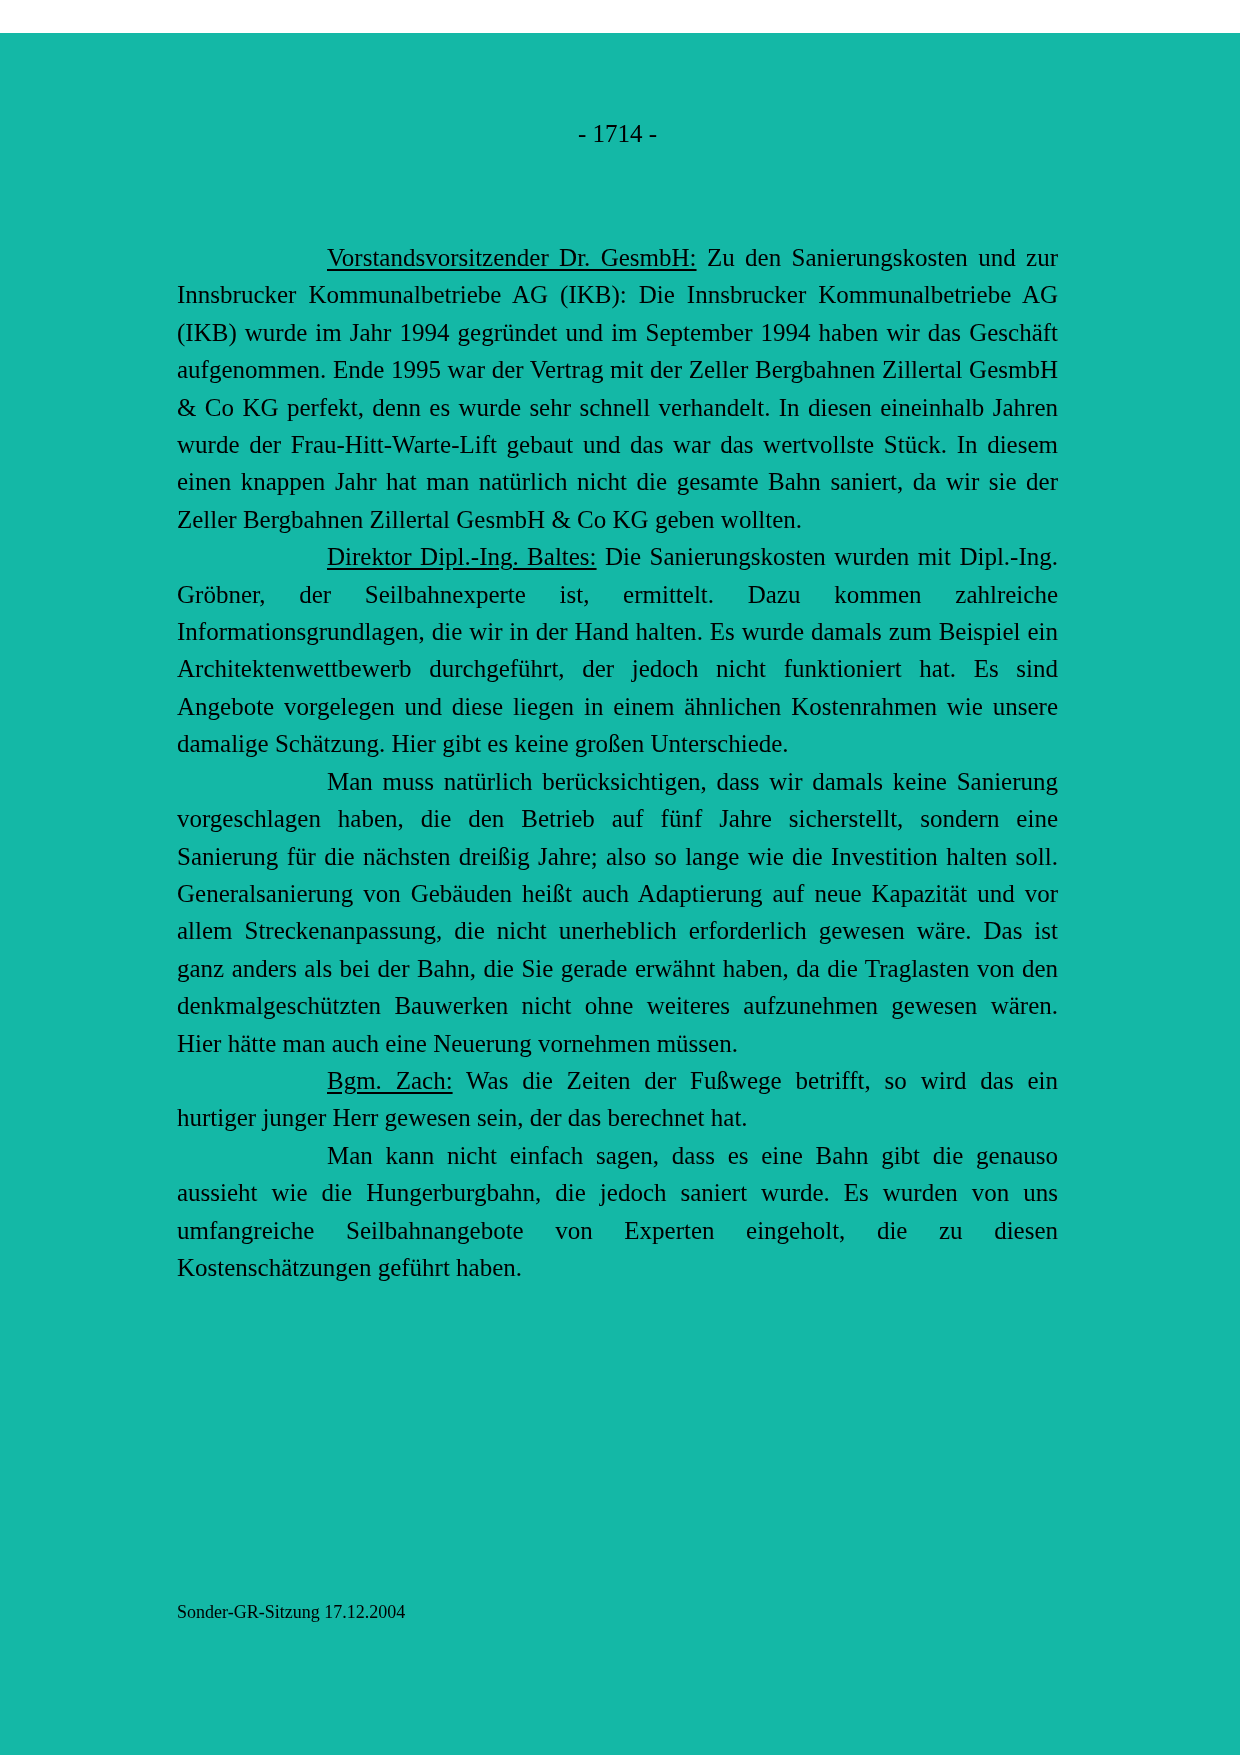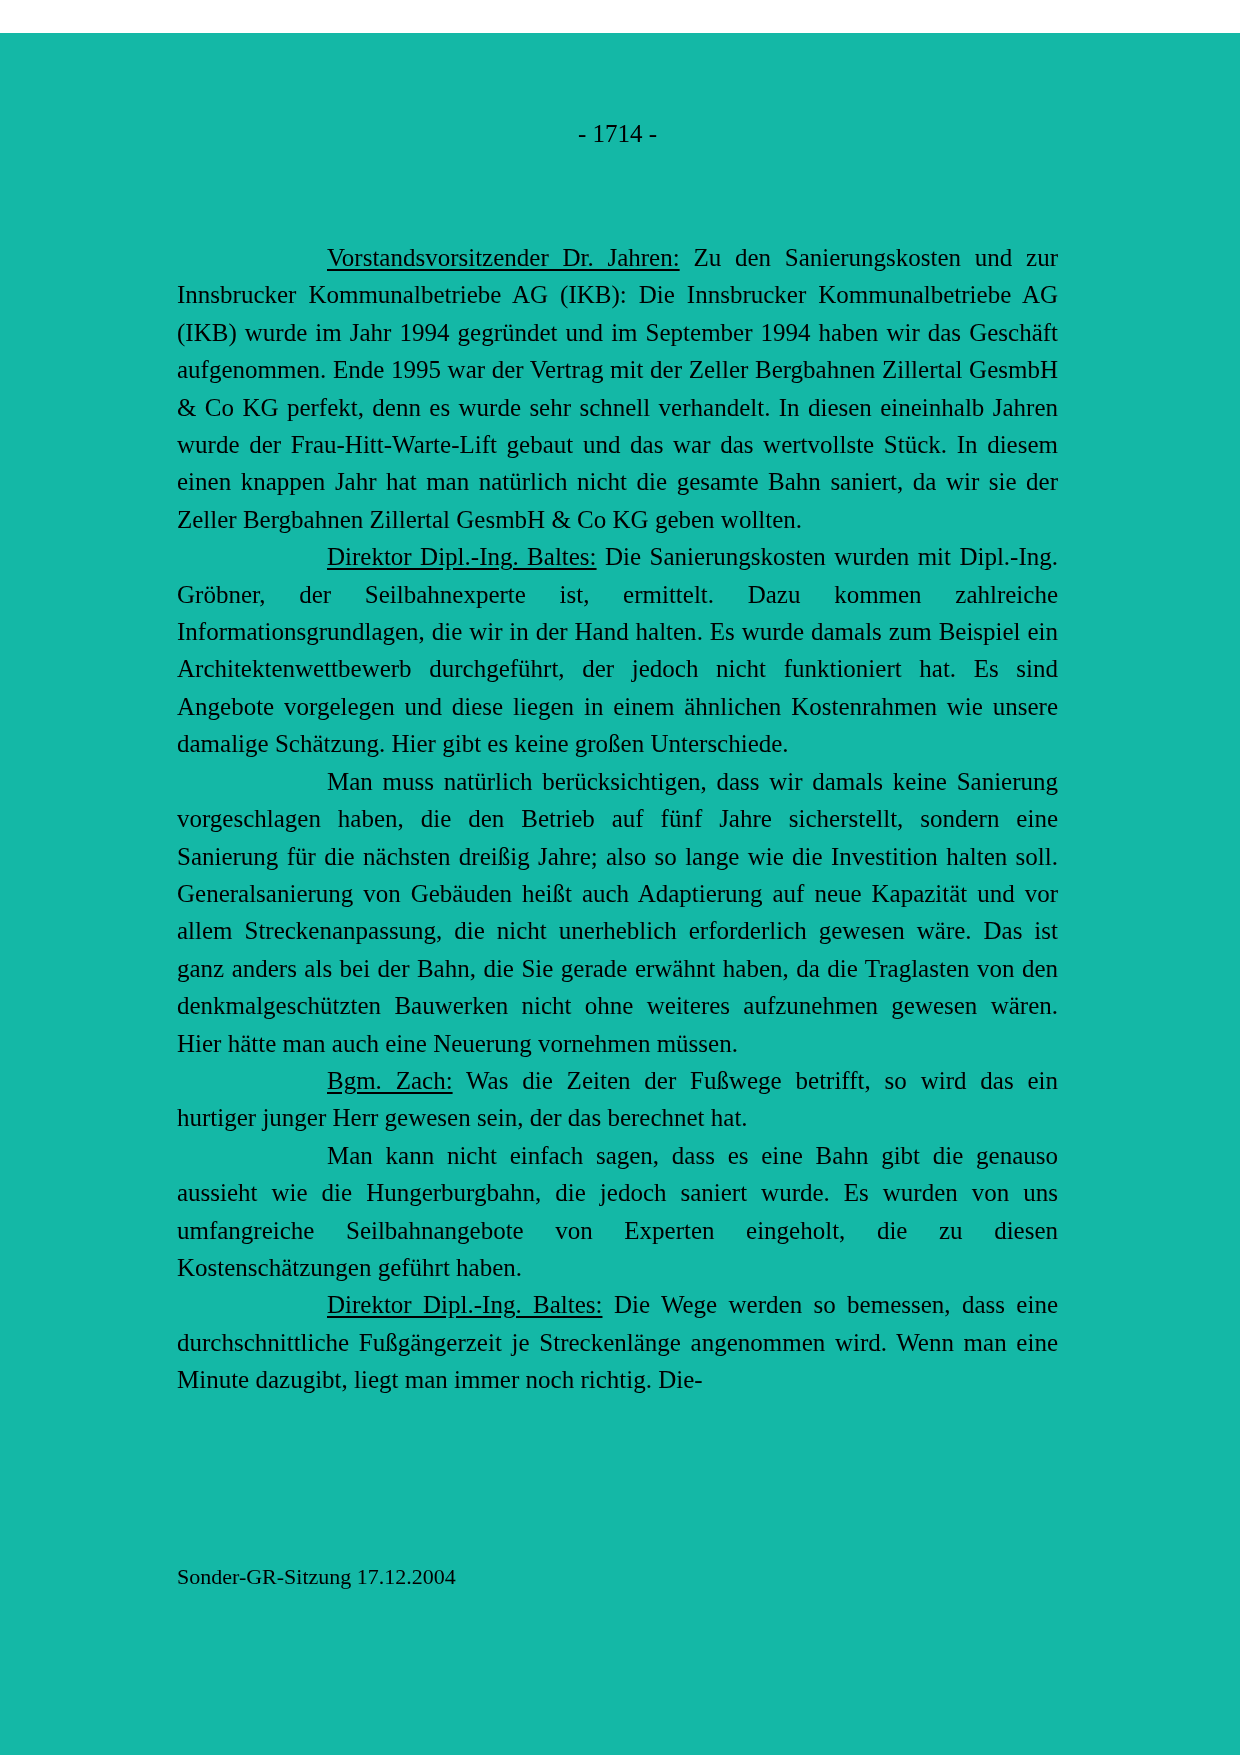--- a/index.html
+++ b/index.html
@@ -40,50 +40,48 @@
     margin: 0;
     padding: 0;
     text-indent: 150px;
   }
   .speaker {
     text-decoration: underline;
     text-underline-offset: 3px;
   }
   .footer {
     position: absolute;
-    top: 1533px;
+    top: 1568px;
     left: 177px;
-    font-size: 22px;
+    font-size: 18px;
     line-height: 22px;
   }
 </style>
 </head>
 <body>
 
 <div class="page">
 
   <div class="page-number">- 1714 -</div>
 
   <div class="content">
 
-    <p><span class="speaker">Vorstandsvorsitzender Dr. Jahren:</span>
+    <p><span class="speaker">Vorstandsvorsitzender Dr. GesmbH:</span>
       <span>Zu den Sanierungskosten und zur Innsbrucker Kommunalbetriebe AG (IKB): Die Innsbrucker Kommunalbetriebe AG (IKB) wurde im Jahr 1994 gegründet und im September 1994 haben wir das Geschäft aufgenommen. Ende 1995 war der Vertrag mit der Zeller Bergbahnen Zillertal GesmbH &amp; Co KG perfekt, denn es wurde sehr schnell verhandelt. In diesen eineinhalb Jahren wurde der Frau-Hitt-Warte-Lift gebaut und das war das wertvollste Stück. In diesem einen knappen Jahr hat man natürlich nicht die gesamte Bahn saniert, da wir sie der Zeller Bergbahnen Zillertal GesmbH &amp; Co KG geben wollten.</span></p>
 
     <p><span class="speaker">Direktor Dipl.-Ing. Baltes:</span>
       <span>Die Sanierungskosten wurden mit Dipl.-Ing. Gröbner, der Seilbahnexperte ist, ermittelt. Dazu kommen zahlreiche Informationsgrundlagen, die wir in der Hand halten. Es wurde damals zum Beispiel ein Architektenwettbewerb durchgeführt, der jedoch nicht funktioniert hat. Es sind Angebote vorgelegen und diese liegen in einem ähnlichen Kostenrahmen wie unsere damalige Schätzung. Hier gibt es keine großen Unterschiede.</span></p>
 
     <p><span class="speaker"></span>
       <span>Man muss natürlich berücksichtigen, dass wir damals keine Sanierung vorgeschlagen haben, die den Betrieb auf fünf Jahre sicherstellt, sondern eine Sanierung für die nächsten dreißig Jahre; also so lange wie die Investition halten soll. Generalsanierung von Gebäuden heißt auch Adaptierung auf neue Kapazität und vor allem Streckenanpassung, die nicht unerheblich erforderlich gewesen wäre. Das ist ganz anders als bei der Bahn, die Sie gerade erwähnt haben, da die Traglasten von den denkmalgeschützten Bauwerken nicht ohne weiteres aufzunehmen gewesen wären. Hier hätte man auch eine Neuerung vornehmen müssen.</span></p>
 
     <p><span class="speaker">Bgm. Zach:</span>
       <span>Was die Zeiten der Fußwege betrifft, so wird das ein hurtiger junger Herr gewesen sein, der das berechnet hat.</span></p>
 
     <p><span class="speaker"></span>
       <span>Man kann nicht einfach sagen, dass es eine Bahn gibt die genauso aussieht wie die Hungerburgbahn, die jedoch saniert wurde. Es wurden von uns umfangreiche Seilbahnangebote von Experten eingeholt, die zu diesen Kostenschätzungen geführt haben.</span></p>
 
-    <p><span class="speaker">Direktor Dipl.-Ing. Baltes:</span>
-      <span>Die Wege werden so bemessen, dass eine durchschnittliche Fußgängerzeit je Streckenlänge angenommen wird. Wenn man eine Minute dazugibt, liegt man immer noch richtig. Die-</span></p>
 
   </div>
 
   <div class="footer">Sonder-GR-Sitzung 17.12.2004</div>
 
 </div>
 
 </body></html>

